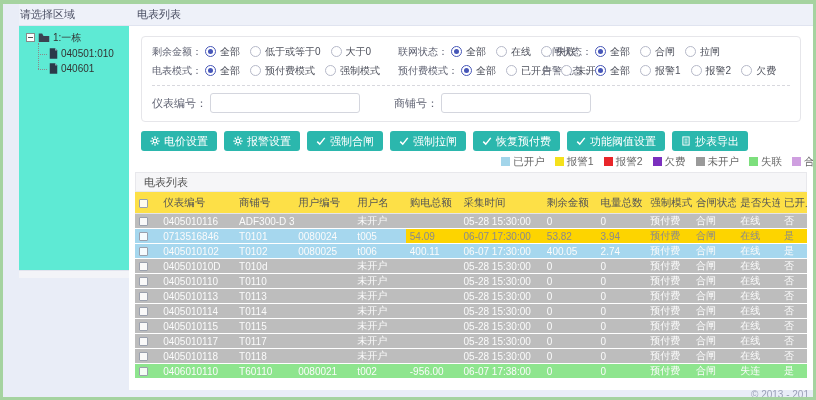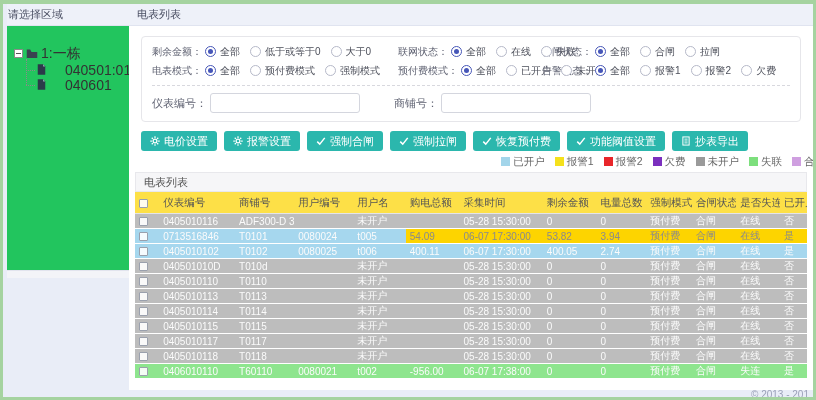--- a/index.html
+++ b/index.html
@@ -1,34 +1,34 @@
 <!DOCTYPE html>
 <html style="--frame: #a5d3a0; --teal: #2bb7ad; --indigo: #4d5cc1; --row-blue: #a6d7ee; --row-gray: #bdbdbd; --row-green: #8ee58e; --row-yellow: #fdd400;"><head>
 <meta charset="utf-8">
 <style>
   html,body{margin:0;padding:0;}
   body{width:816px;height:400px;overflow:hidden;background:#e9edf7;
        font-family:"Liberation Sans","DejaVu Sans",sans-serif;position:relative;}
   .page{position:absolute;inset:0;box-sizing:border-box;background:#e9edf7;overflow:hidden;
         border:3px solid var(--frame,#a5d3a0);border-top-width:4px;}
   
-  .sidebar{position:absolute;left:4px;top:0;width:140px;height:274px;background:#22c55e;}
+  .sidebar{position:absolute;left:16px;top:0;width:140px;height:274px;background:#5eead4;}
   .mainpanel{position:absolute;left:126px;top:0;right:0;height:386px;background:#fff;overflow:hidden;}
   .panel-header{height:21px;line-height:21px;background:#eef1f9;border-bottom:1px solid #e0e4f0;
                 padding-left:8px;font-size:11px;color:#4a4f63;white-space:nowrap;overflow:hidden;}
   .clip-left{display:inline-block;margin-left:-7px;}
   .sidebar-footer{position:absolute;bottom:0;left:0;right:0;height:7px;background:#f3f4f8;border-top:1px solid #e2e4ee;}
   
-  .tree{padding:20px 4px 0 7px;font-size:14px;color:#333;}
+  .tree{padding:4px 4px 0 7px;font-size:10px;color:#333;}
   .tree-root{display:flex;align-items:center;gap:3px;height:15px;}
   .expander{width:9px;height:9px;box-sizing:border-box;border:1px solid #8a8a8a;background:#fff;position:relative;flex:none;}
   .expander::after{content:"";position:absolute;left:1px;right:1px;top:3px;border-top:1px solid #555;}
   .tree-children{position:relative;margin-left:12px;margin-top:1px;}
   .tree-children::before{content:"";position:absolute;left:0;top:-3px;height:26px;border-left:1px dotted #8a8a8a;}
-  .tree-node{position:relative;padding-left:11px;display:flex;align-items:center;gap:19px;height:15px;cursor:default;}
+  .tree-node{position:relative;padding-left:11px;display:flex;align-items:center;gap:3px;height:15px;cursor:default;}
   .tree-node::before{content:"";position:absolute;left:0;top:50%;width:9px;border-top:1px dotted #8a8a8a;}
   .ticon{flex:none;display:inline-flex;}
   
   .filter-box{margin:10px 12px 0 12px;border:1px solid #e6e6ea;border-radius:4px;background:#fff;
               padding:5px 10px 6px 10px;}
   .filter-row{display:flex;align-items:center;height:19px;font-size:10px;color:#5c5f70;white-space:nowrap;}
   .fgroup{display:flex;align-items:center;flex:none;}
   .fg-0{width:246px;} .fg-1{width:144px;}
   .flabel{color:#5f6272;margin-right:3px;}
   .fopt{display:flex;align-items:center;margin-right:10px;cursor:pointer;}

